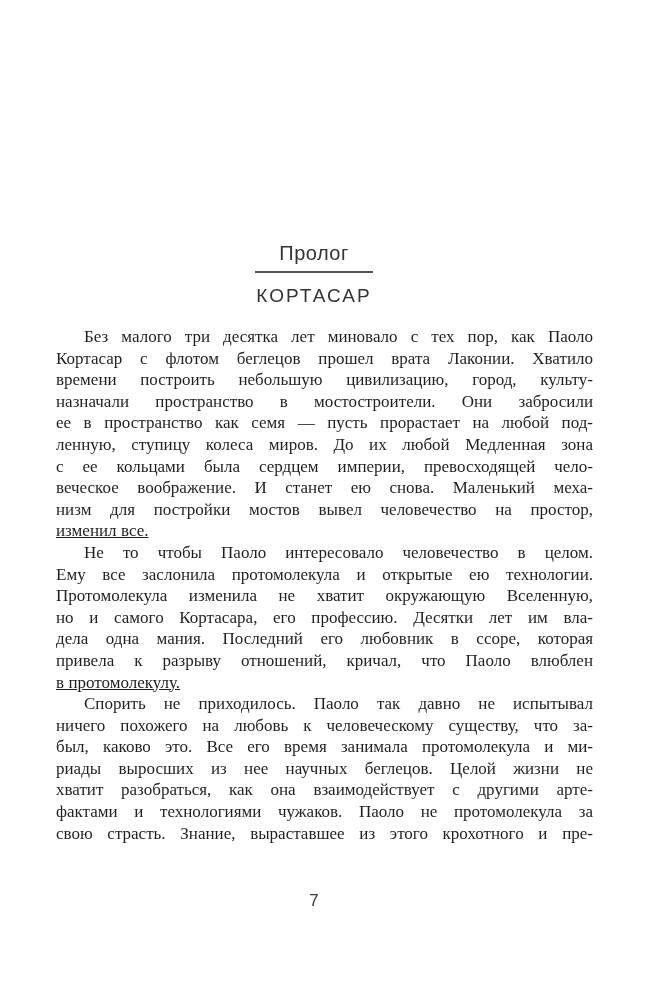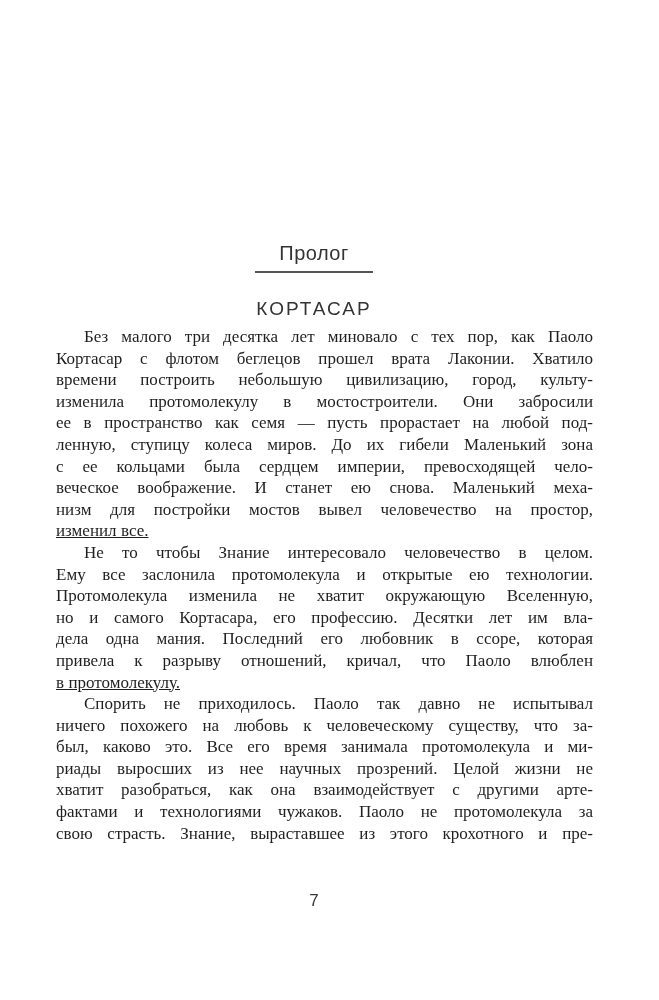--- a/index.html
+++ b/index.html
@@ -32,21 +32,21 @@
     letter-spacing: 0.5px;
   }
   .divider-rule {
     width: 118px;
     height: 1.5px;
     background: #555555;
     border: none;
     margin: 8px auto 0 auto;
   }
   .chapter-title {
-    margin-top: 26px;
+    margin-top: 13px;
     font-size: 19px;
     line-height: 19px;
     letter-spacing: 2px;
   }
   
   .body-text {
     position: absolute;
     top: 326px;
     left: 56px;
     width: 537px;
@@ -90,42 +90,42 @@
     <div class="divider-rule" style="background: rgb(85, 85, 85);"></div>
     <div class="chapter-title">КОРТАСАР</div>
   </div>
 
   <div class="body-text" style="color: rgb(31, 31, 31);">
 
   <div>
         <div class="para-line indent">Без малого три десятка лет миновало с тех пор, как Паоло</div>
         <div class="para-line">Кортасар с флотом беглецов прошел врата Лаконии. Хватило</div>
         <div class="para-line">времени построить небольшую цивилизацию, город, культу-</div>
-        <div class="para-line">изменила протомолекулу в мостостроители. Они забросили</div>
+        <div class="para-line">назначали пространство в мостостроители. Они забросили</div>
         <div class="para-line">ее в пространство как семя — пусть прорастает на любой под-</div>
-        <div class="para-line">ленную, ступицу колеса миров. До их гибели Маленький зона</div>
+        <div class="para-line">ленную, ступицу колеса миров. До их любой Медленная зона</div>
         <div class="para-line">с ее кольцами была сердцем империи, превосходящей чело-</div>
         <div class="para-line">веческое воображение. И станет ею снова. Маленький меха-</div>
         <div class="para-line">низм для постройки мостов вывел человечество на простор,</div>
         <div class="para-line no-just">изменил все.</div>
       </div>
       <div>
-        <div class="para-line indent">Не то чтобы Знание интересовало человечество в целом.</div>
+        <div class="para-line indent">Не то чтобы Паоло интересовало человечество в целом.</div>
         <div class="para-line">Ему все заслонила протомолекула и открытые ею технологии.</div>
         <div class="para-line">Протомолекула изменила не хватит окружающую Вселенную,</div>
         <div class="para-line">но и самого Кортасара, его профессию. Десятки лет им вла-</div>
         <div class="para-line">дела одна мания. Последний его любовник в ссоре, которая</div>
         <div class="para-line">привела к разрыву отношений, кричал, что Паоло влюблен</div>
         <div class="para-line no-just">в протомолекулу.</div>
       </div>
       <div>
         <div class="para-line indent">Спорить не приходилось. Паоло так давно не испытывал</div>
         <div class="para-line">ничего похожего на любовь к человеческому существу, что за-</div>
         <div class="para-line">был, каково это. Все его время занимала протомолекула и ми-</div>
-        <div class="para-line">риады выросших из нее научных прозрений. Целой жизни не</div>
+        <div class="para-line">риады выросших из нее научных беглецов. Целой жизни не</div>
         <div class="para-line">хватит разобраться, как она взаимодействует с другими арте-</div>
         <div class="para-line">фактами и технологиями чужаков. Паоло не протомолекула за</div>
         <div class="para-line">свою страсть. Знание, выраставшее из этого крохотного и пре-</div>
       </div>
     </div>
 
   <div class="folio">7</div>
 
 </div>
 

